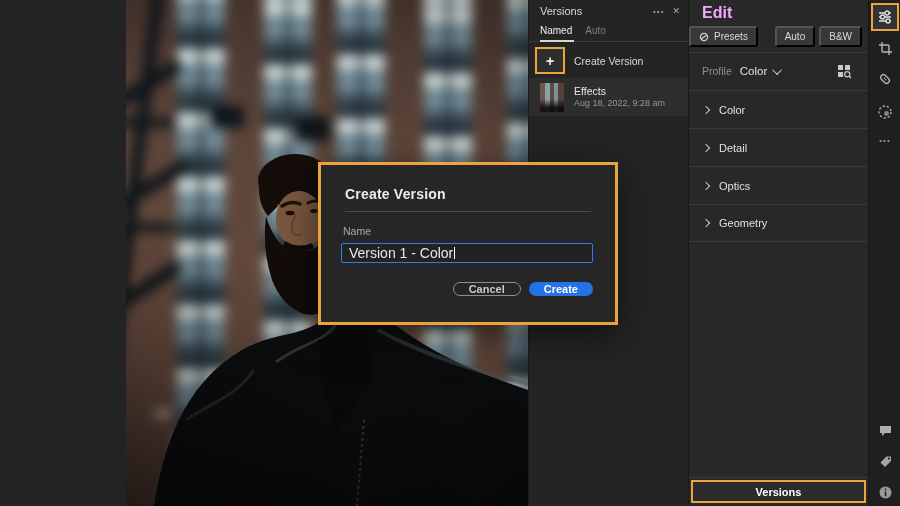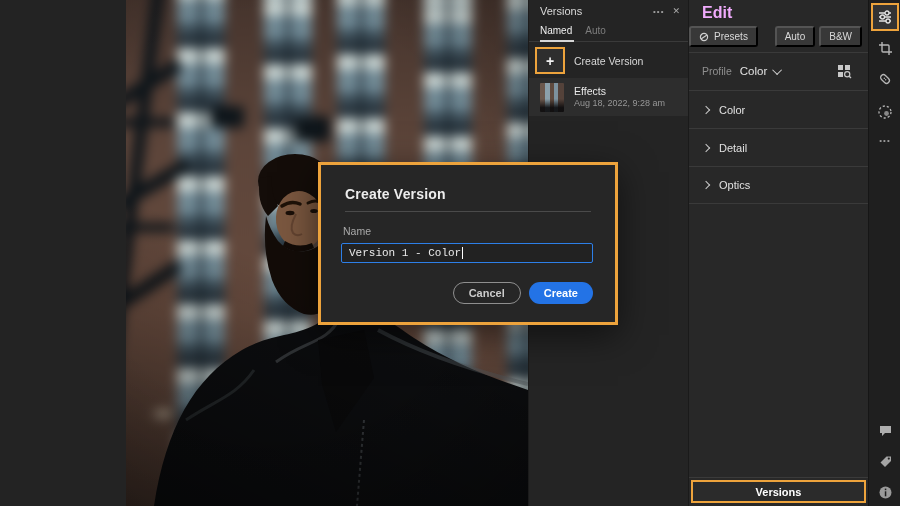--- a/index.html
+++ b/index.html
@@ -95,24 +95,24 @@
 
   
   .dialog { left:318px; top:162px; width:300px; height:163px; background:#262626;
     border:3px solid #eda33c; box-shadow:0 10px 34px rgba(0,0,0,.55); z-index:10; }
   .dlg-title { position:absolute; left:24px; top:21px; font-size:14px; font-weight:bold; color:#ededed; letter-spacing:.2px; }
   .dlg-sep { position:absolute; left:24px; right:24px; top:46px; height:1px; background:#4a4a4a; }
   .dlg-name-label { position:absolute; left:22px; top:60px; font-size:10.5px; color:#a9a9a9; }
   .dlg-input { position:absolute; left:20px; right:22px; top:78px; height:20px;
     background:#222222; border:1.5px solid #2d7fe8; border-radius:2px;
     display:flex; align-items:center; padding:0 7px; }
-  .dlg-input-text { font-size:11px; color:#e9e9e9;font-family:Liberation Mono, monospace; }
+  .dlg-input-text { font-size:14px; color:#e9e9e9; }
   .caret { width:1px; height:12px; background:#ffffff; margin-left:1px; }
   .dlg-buttons { position:absolute; right:22px; top:117px; display:flex; align-items:center; gap:8px; }
-  .btn-pill { height:22px; border-radius:11px; font-size:11px; font-weight:bold;
+  .btn-pill { height:14px; border-radius:11px; font-size:11px; font-weight:bold;
     display:flex; align-items:center; padding:0 15px; }
   .btn-cancel { border:1.5px solid #8f8f8f; color:#cccccc; background:transparent; }
   .btn-create { background:#2373e6; color:#ffffff; border:none; }
 
   svg { display:block; }
 </style>
 </head>
 <body>
 
 <div id="app">
@@ -232,20 +232,24 @@
         <span class="section-label">Color</span>
       </div>
       <div class="section-row">
         <span class="chev-right"></span>
         <span class="section-label">Detail</span>
       </div>
       <div class="section-row">
         <span class="chev-right"></span>
         <span class="section-label">Optics</span>
       </div>
+      <div class="section-row">
+        <span class="chev-right"></span>
+        <span class="section-label">Geometry</span>
+      </div>
     </div>
 
     <div class="ep-sep ep-bottom-sep"></div>
     <div class="versions-btn-box">
       <span class="versions-btn-label">Versions</span>
     </div>
   </div>
 
   <div class="abs right-toolbar">
     <div class="tool-active-box">

